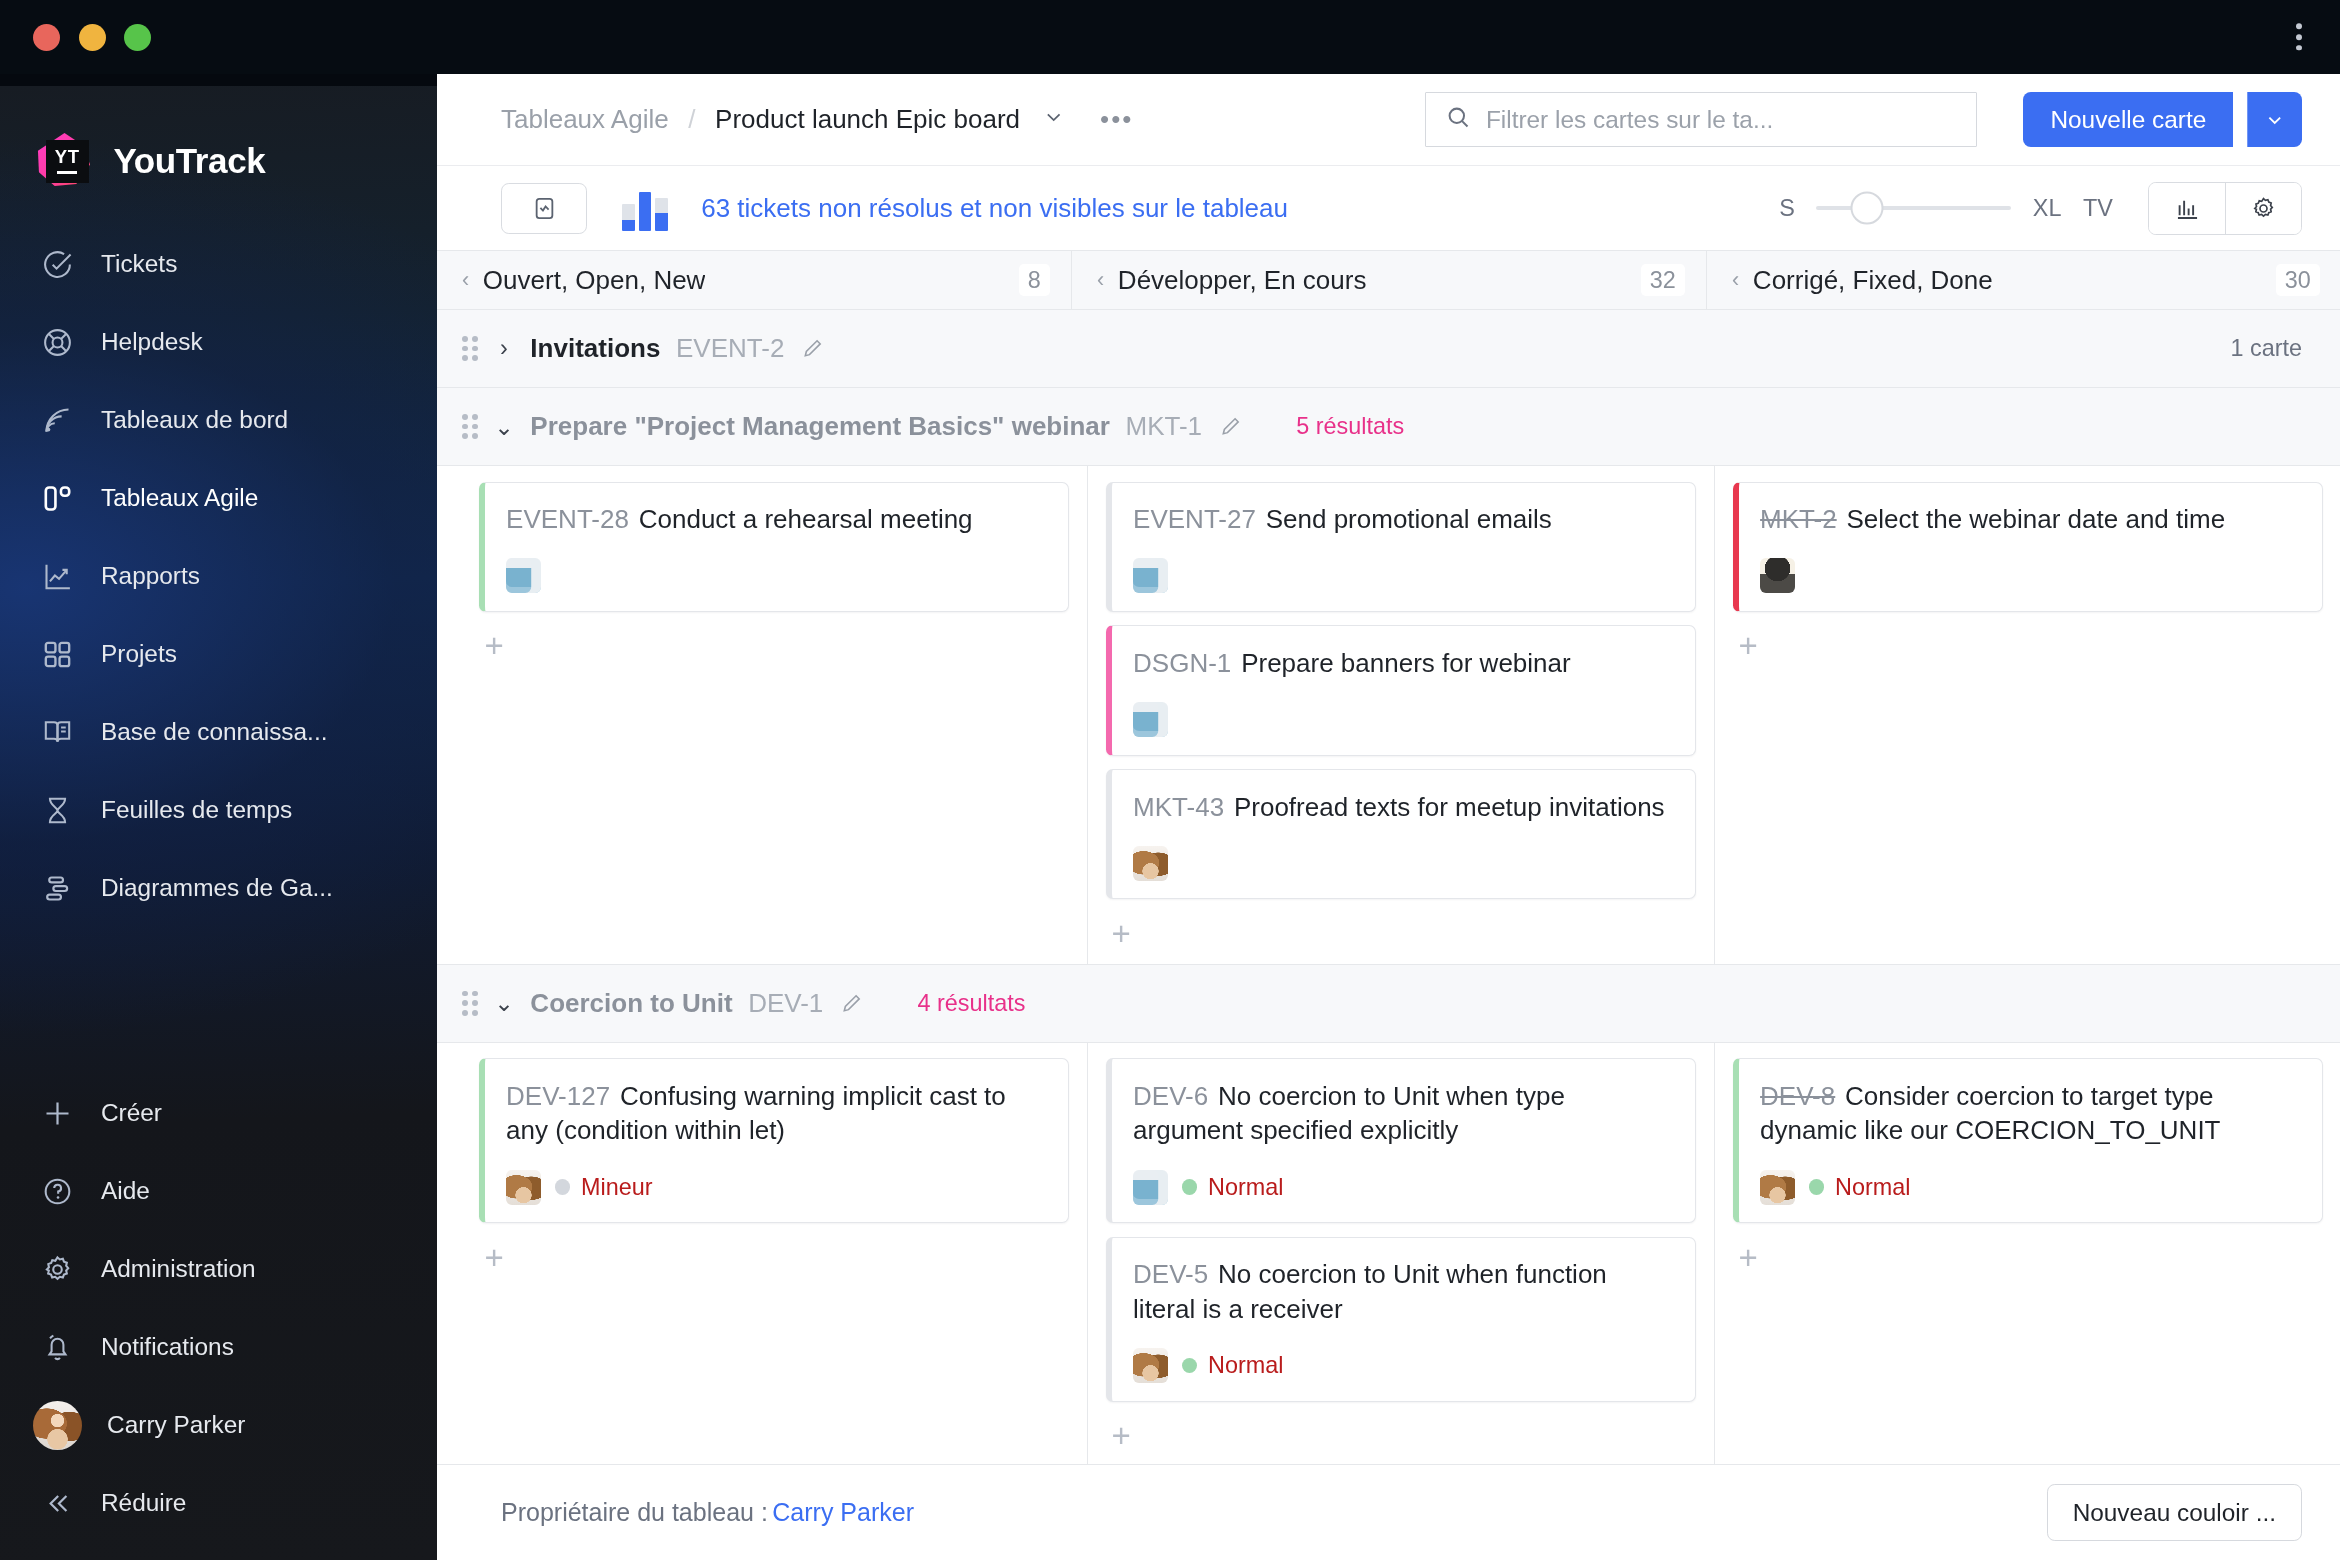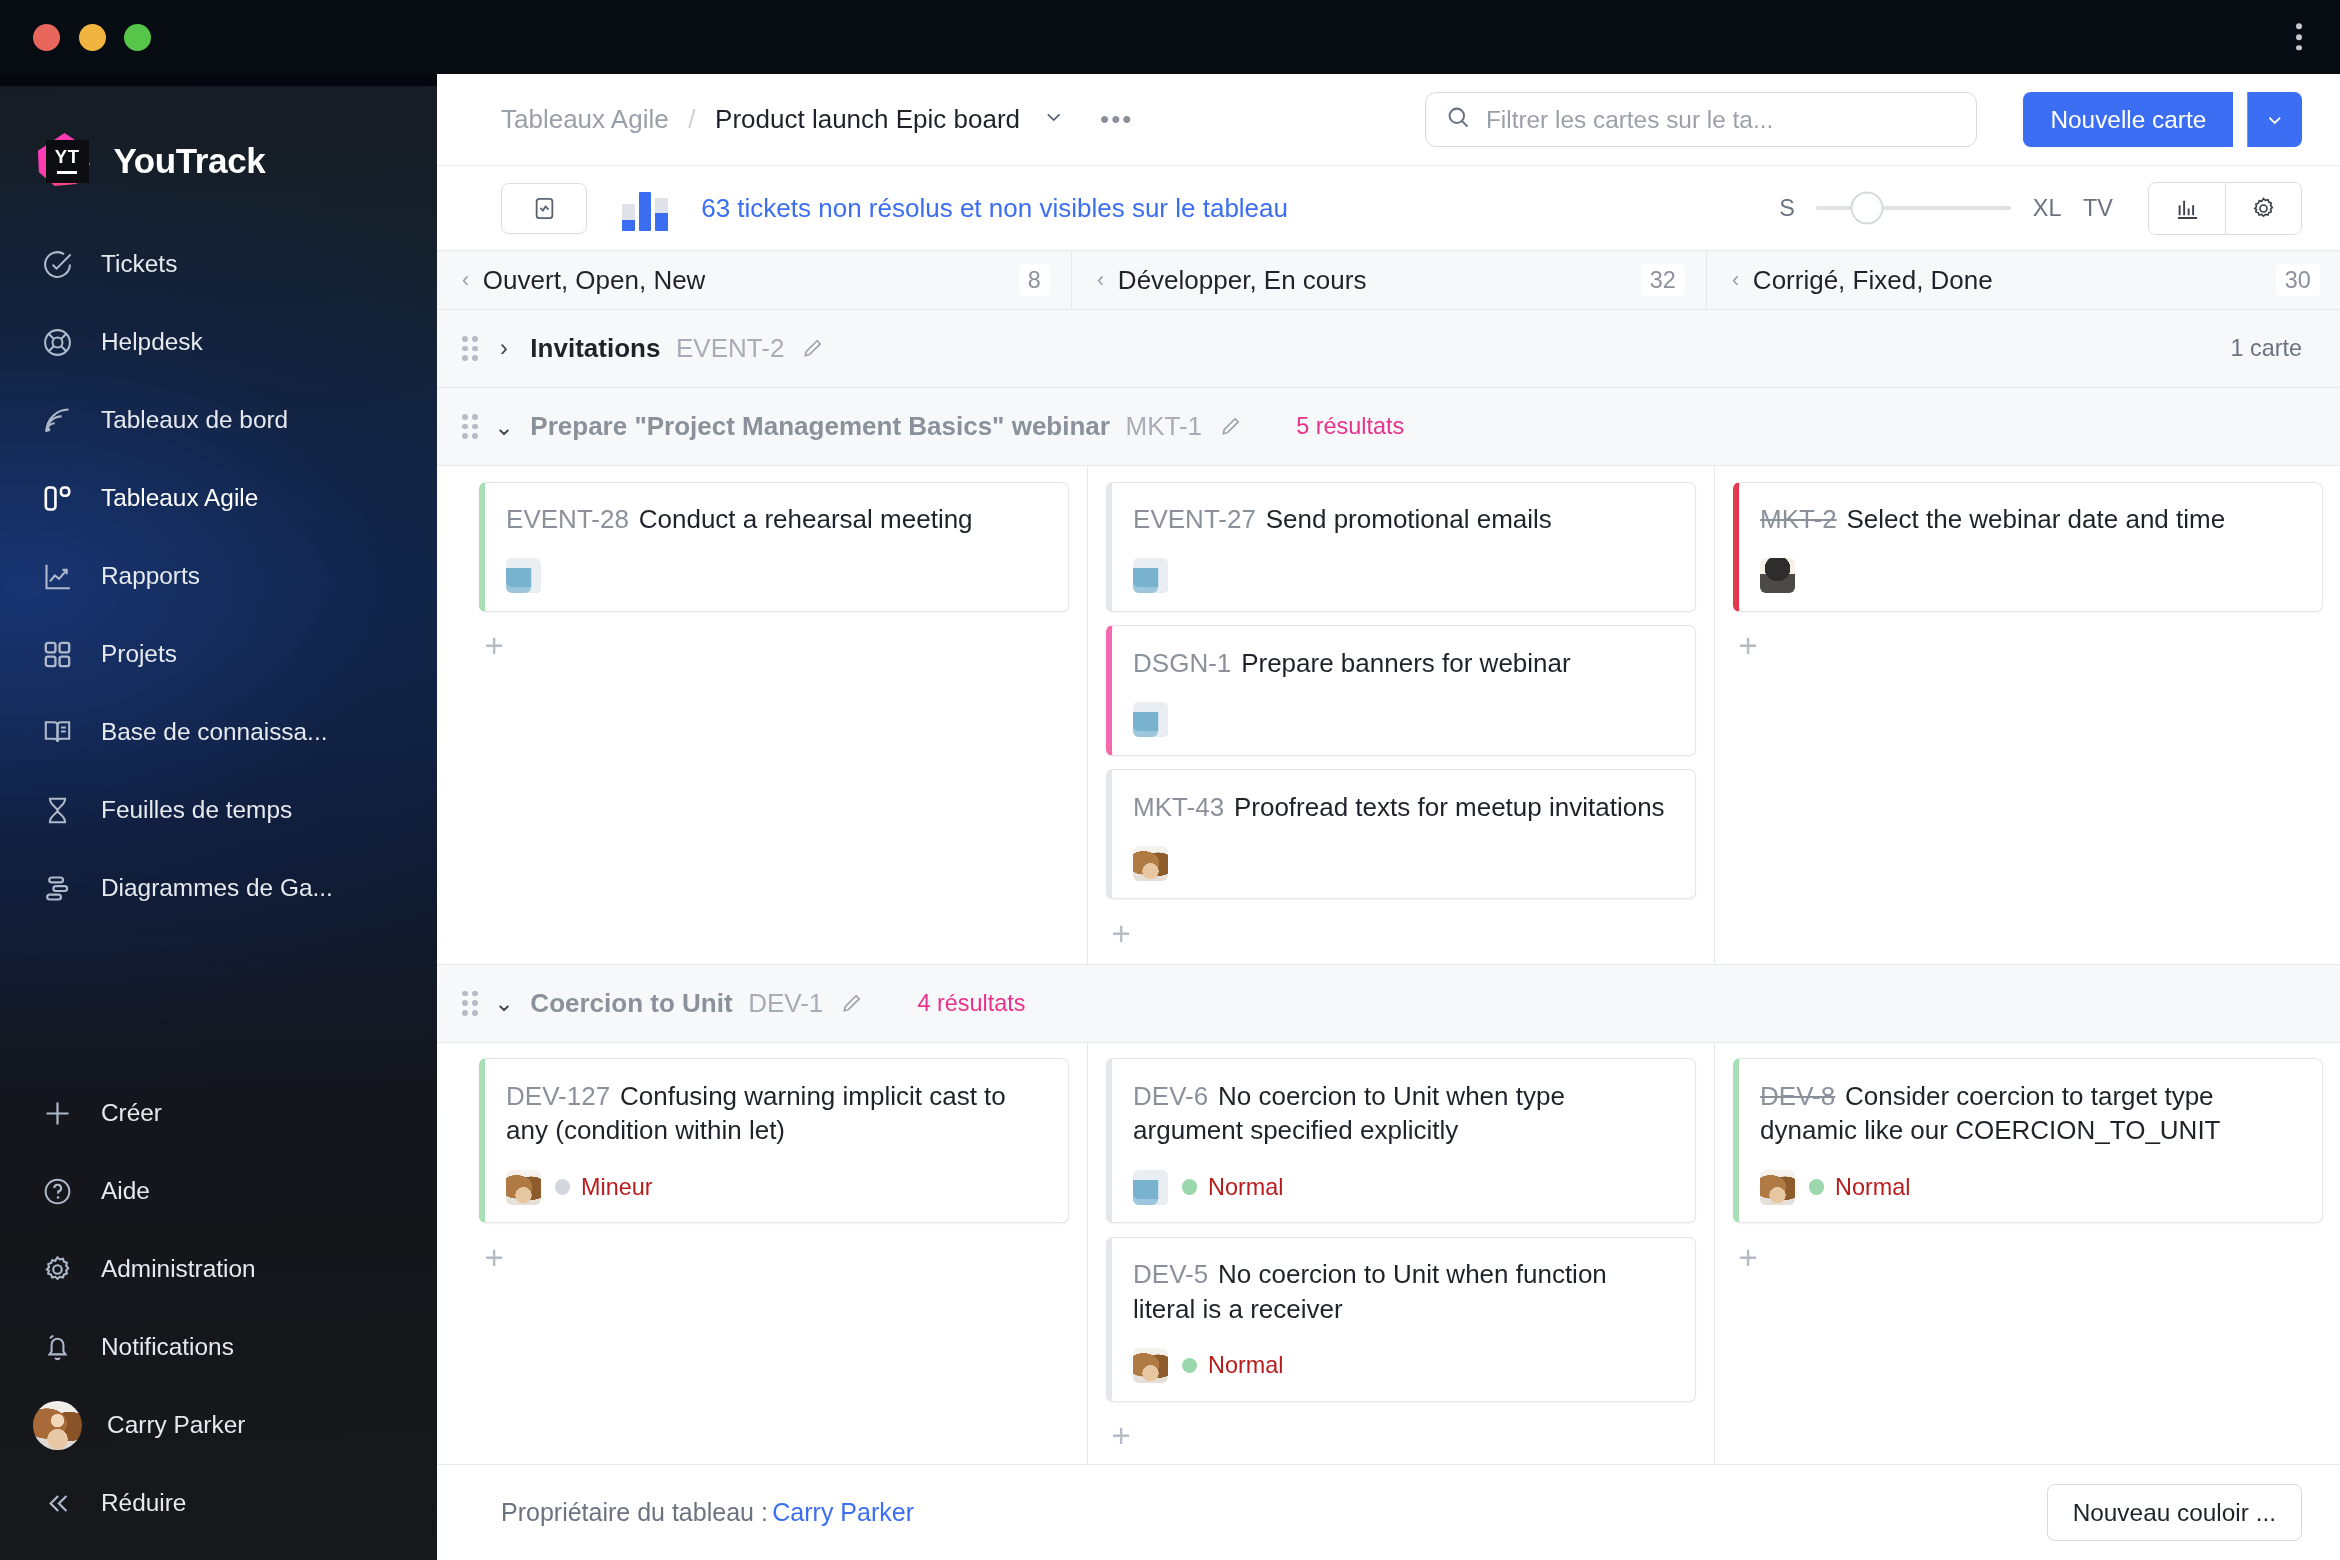--- a/index.html
+++ b/index.html
@@ -58,21 +58,21 @@
   
   .main { flex:1; min-width:0; background:#fff; display:flex; flex-direction:column; }
 
   .header { height:92px; flex:0 0 92px; display:flex; align-items:center; padding:0 39px 0 64px; border-bottom:1px solid #ebecef; gap:13.7px;}
   .crumb { font-size:26px; color:#9aa0a9; cursor:pointer; }
   .crumb-sep { font-size:26px; color:#cfd2d7; margin:0 5.9px;}
   .crumb-cur { font-size:26px; color:#1f2329; cursor:pointer;}
   .chev { color:#5b6370; font-size:21.5px; margin-left:7.8px; cursor:pointer;}
   .dots-h { color:#8b919b; font-size:26px; letter-spacing:2px; margin-left:21.5px; cursor:pointer; }
   .hspace { flex:1; }
-  .search { width:552px; height:55px; border:1px solid #d6d9de; border-radius:11px; display:flex; align-items:center; padding:0 19.5px; gap:13.7px; background:#fff;}
+  .search { width:552px; height:55px; border:1px solid #d6d9de; border-radius:1px; display:flex; align-items:center; padding:0 19.5px; gap:13.7px; background:#fff;}
   .search input { border:none; outline:none; font-size:24.4px; color:#1f2329; font-family:inherit; width:100%; background:transparent;}
   .search input::placeholder{ color:#9ba1aa; }
   .btn-primary { height:55px; background:#3b6ef2; color:#fff; font-size:24.4px; border:none; border-radius:7.8px 0 0 7.8px; padding:0 27px; cursor:pointer; font-family:inherit; margin-left:33px;}
   .btn-primary-caret { height:55px; width:55px; background:#3b6ef2; border:none; border-left:1px solid rgba(255,255,255,.28); border-radius:0 7.8px 7.8px 0; color:#fff; font-size:19.5px; cursor:pointer; display:flex; align-items:center; justify-content:center;}
 
   .toolbar { height:84px; flex:0 0 84px; display:flex; align-items:center; padding:0 39px 0 64px; gap:21.5px; }
   .tb-btn { width:86px; height:51px; border:1px solid #d9dce1; border-radius:7.8px; display:flex; align-items:center; justify-content:center; cursor:pointer; background:#fff;}
   .mini-bars { display:flex; align-items:flex-end; gap:3.9px; height:45px; margin-left:13.7px; cursor:pointer;}
   .mini-bars i { width:12.7px; display:block; border-radius:1px; }
   .alert-link { font-size:26px; color:#3b6ef2; cursor:pointer; margin-left:11.7px; white-space:nowrap;}

